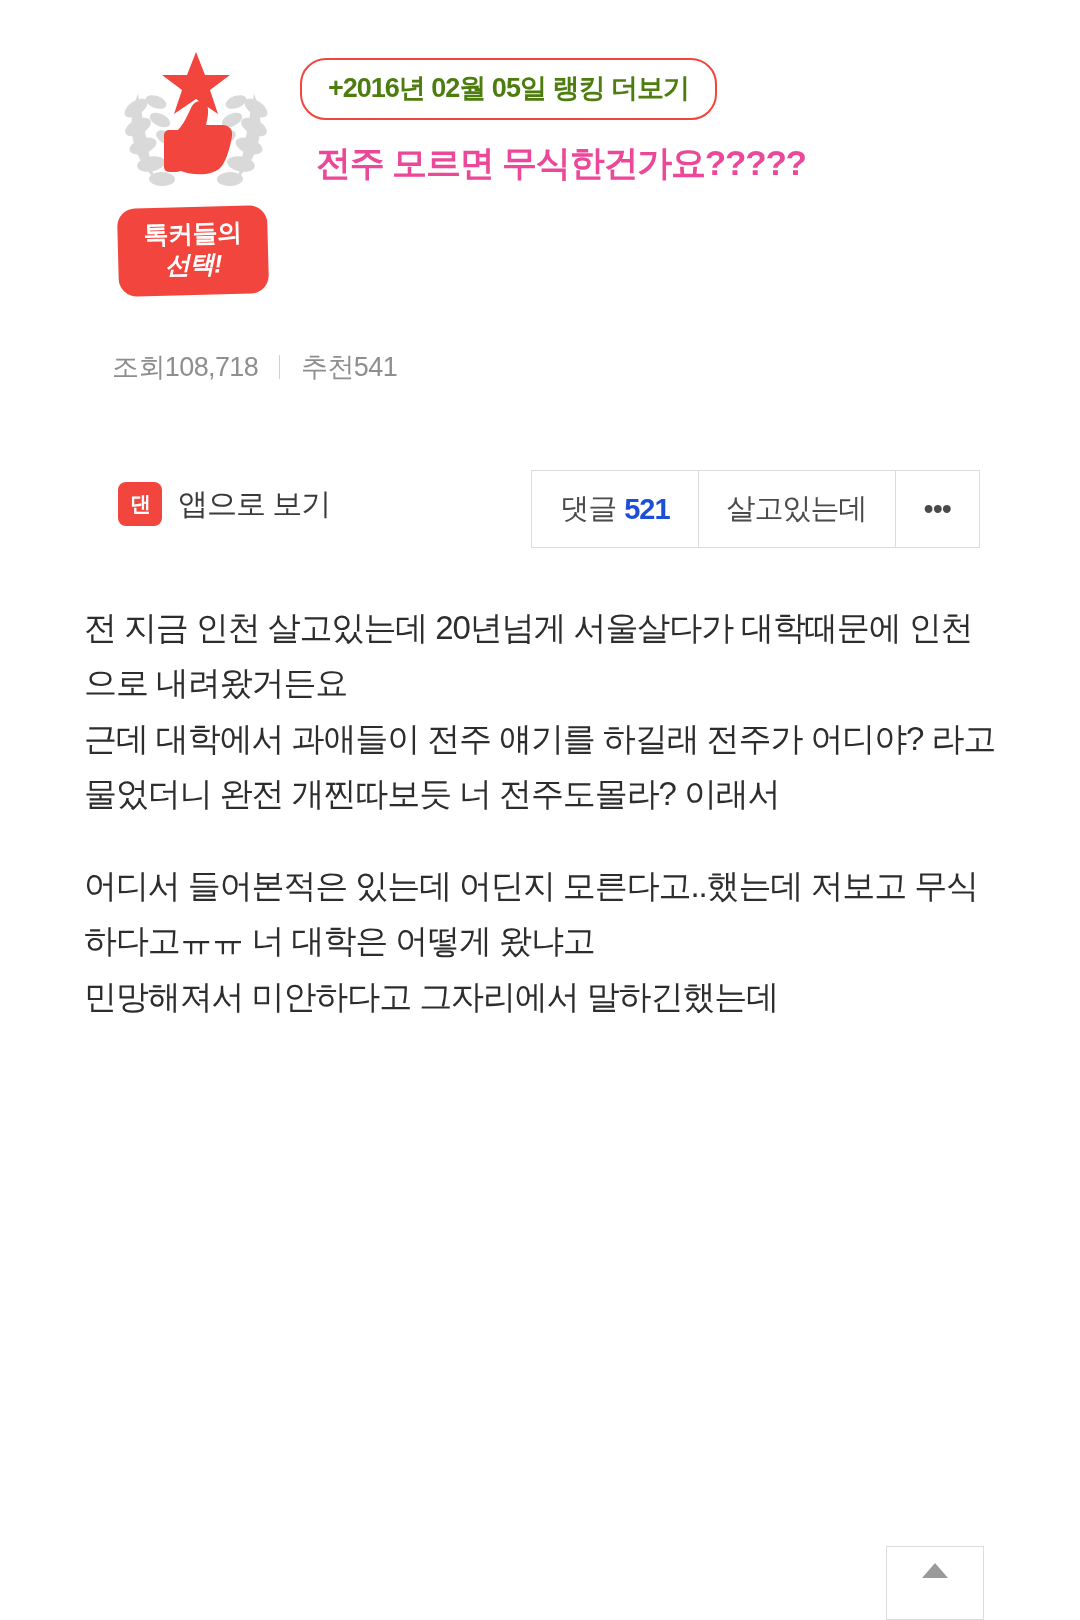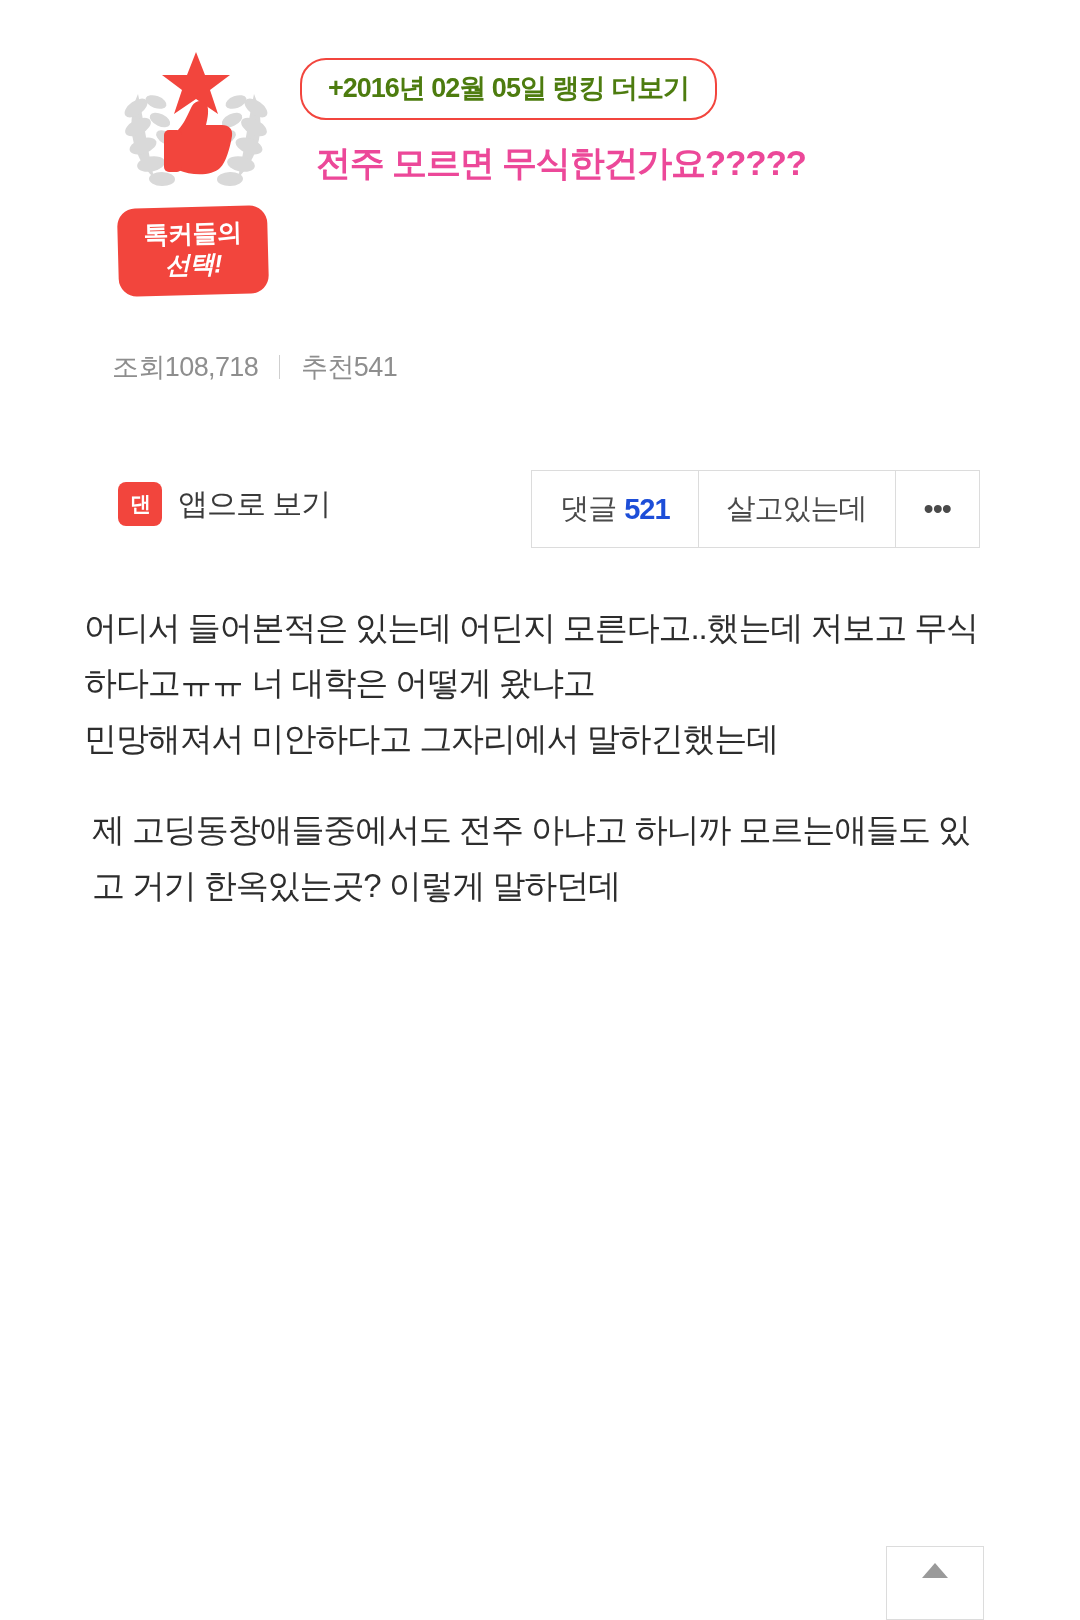--- a/index.html
+++ b/index.html
@@ -304,22 +304,23 @@
       <div>
         <span>댓글</span>
         <span class="cnum">521</span>
       </div>
       <div>살고있는데</div>
       <div class="dots-btn">•••</div>
     </div>
   </div>
 
   <div class="body">
+    <p class="para">전 지금 인천 살고있는데 20년넘게 서울살다가 대학때문에 인천으로 내려왔거든요
+근데 대학에서 과애들이 전주 얘기를 하길래 전주가 어디야? 라고 물었더니 완전 개찐따보듯 너 전주도몰라? 이래서</p>
     <p class="para">어디서 들어본적은 있는데 어딘지 모른다고..했는데 저보고 무식하다고ㅠㅠ 너 대학은 어떻게 왔냐고
 민망해져서 미안하다고 그자리에서 말하긴했는데</p>
-    <p class="para indent">제 고딩동창애들중에서도 전주 아냐고 하니까 모르는애들도 있고 거기 한옥있는곳? 이렇게 말하던데</p>
   </div>
 
   <div class="top-btn">
     <span class="caret-up"></span>
   </div>
 
 </div>
 
 </body></html>

